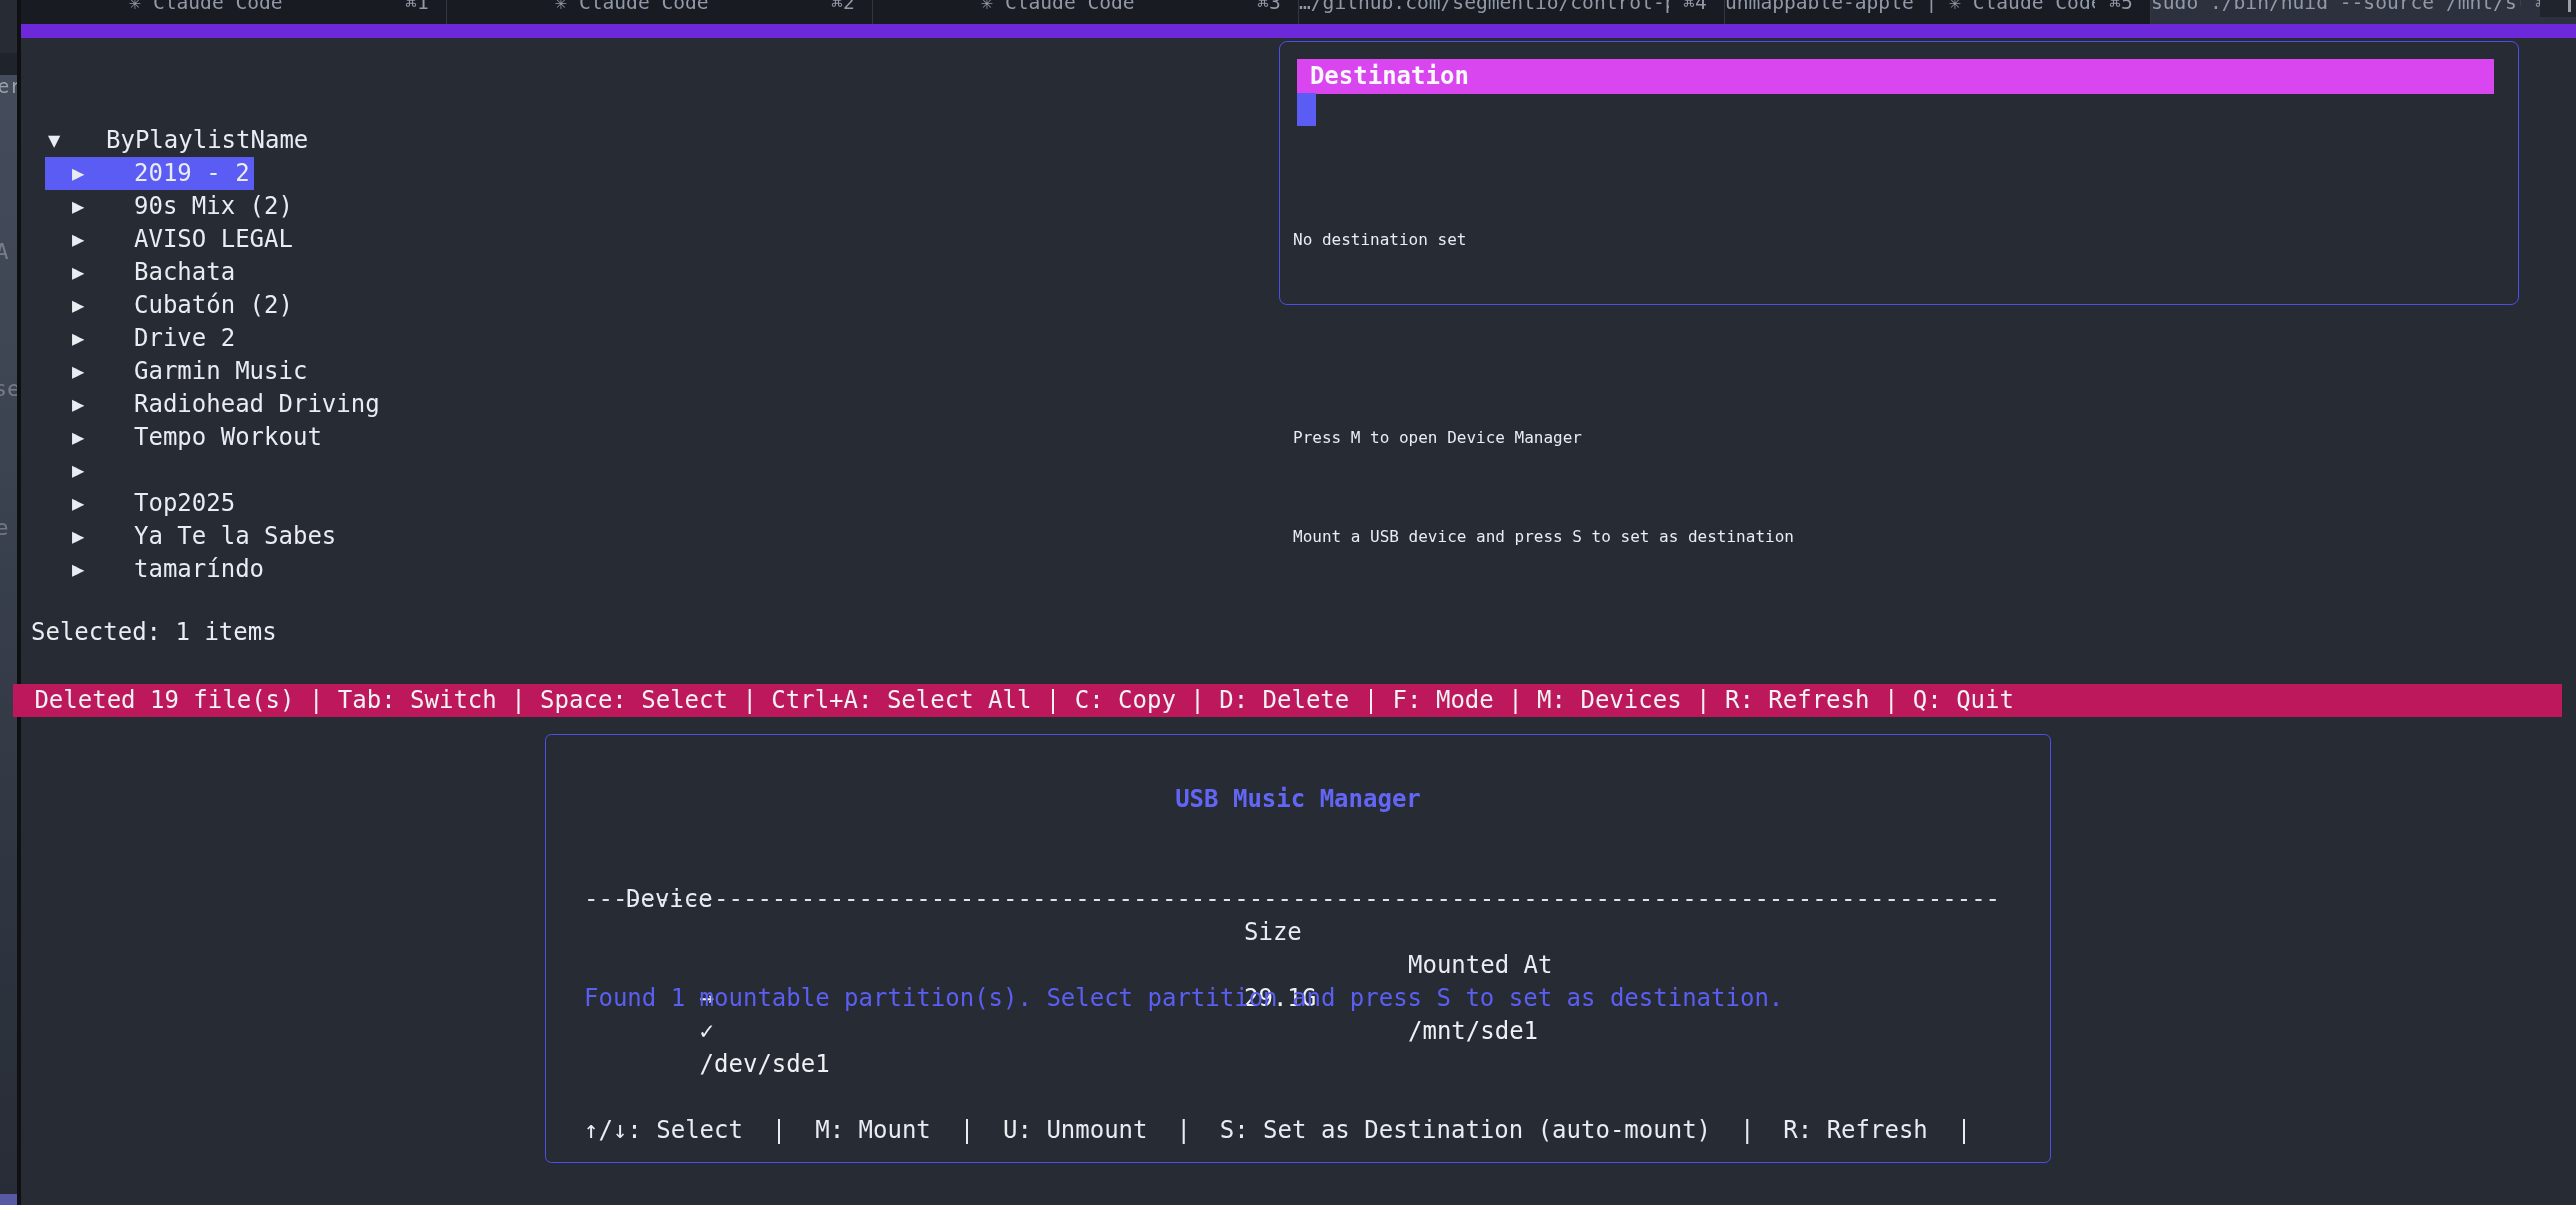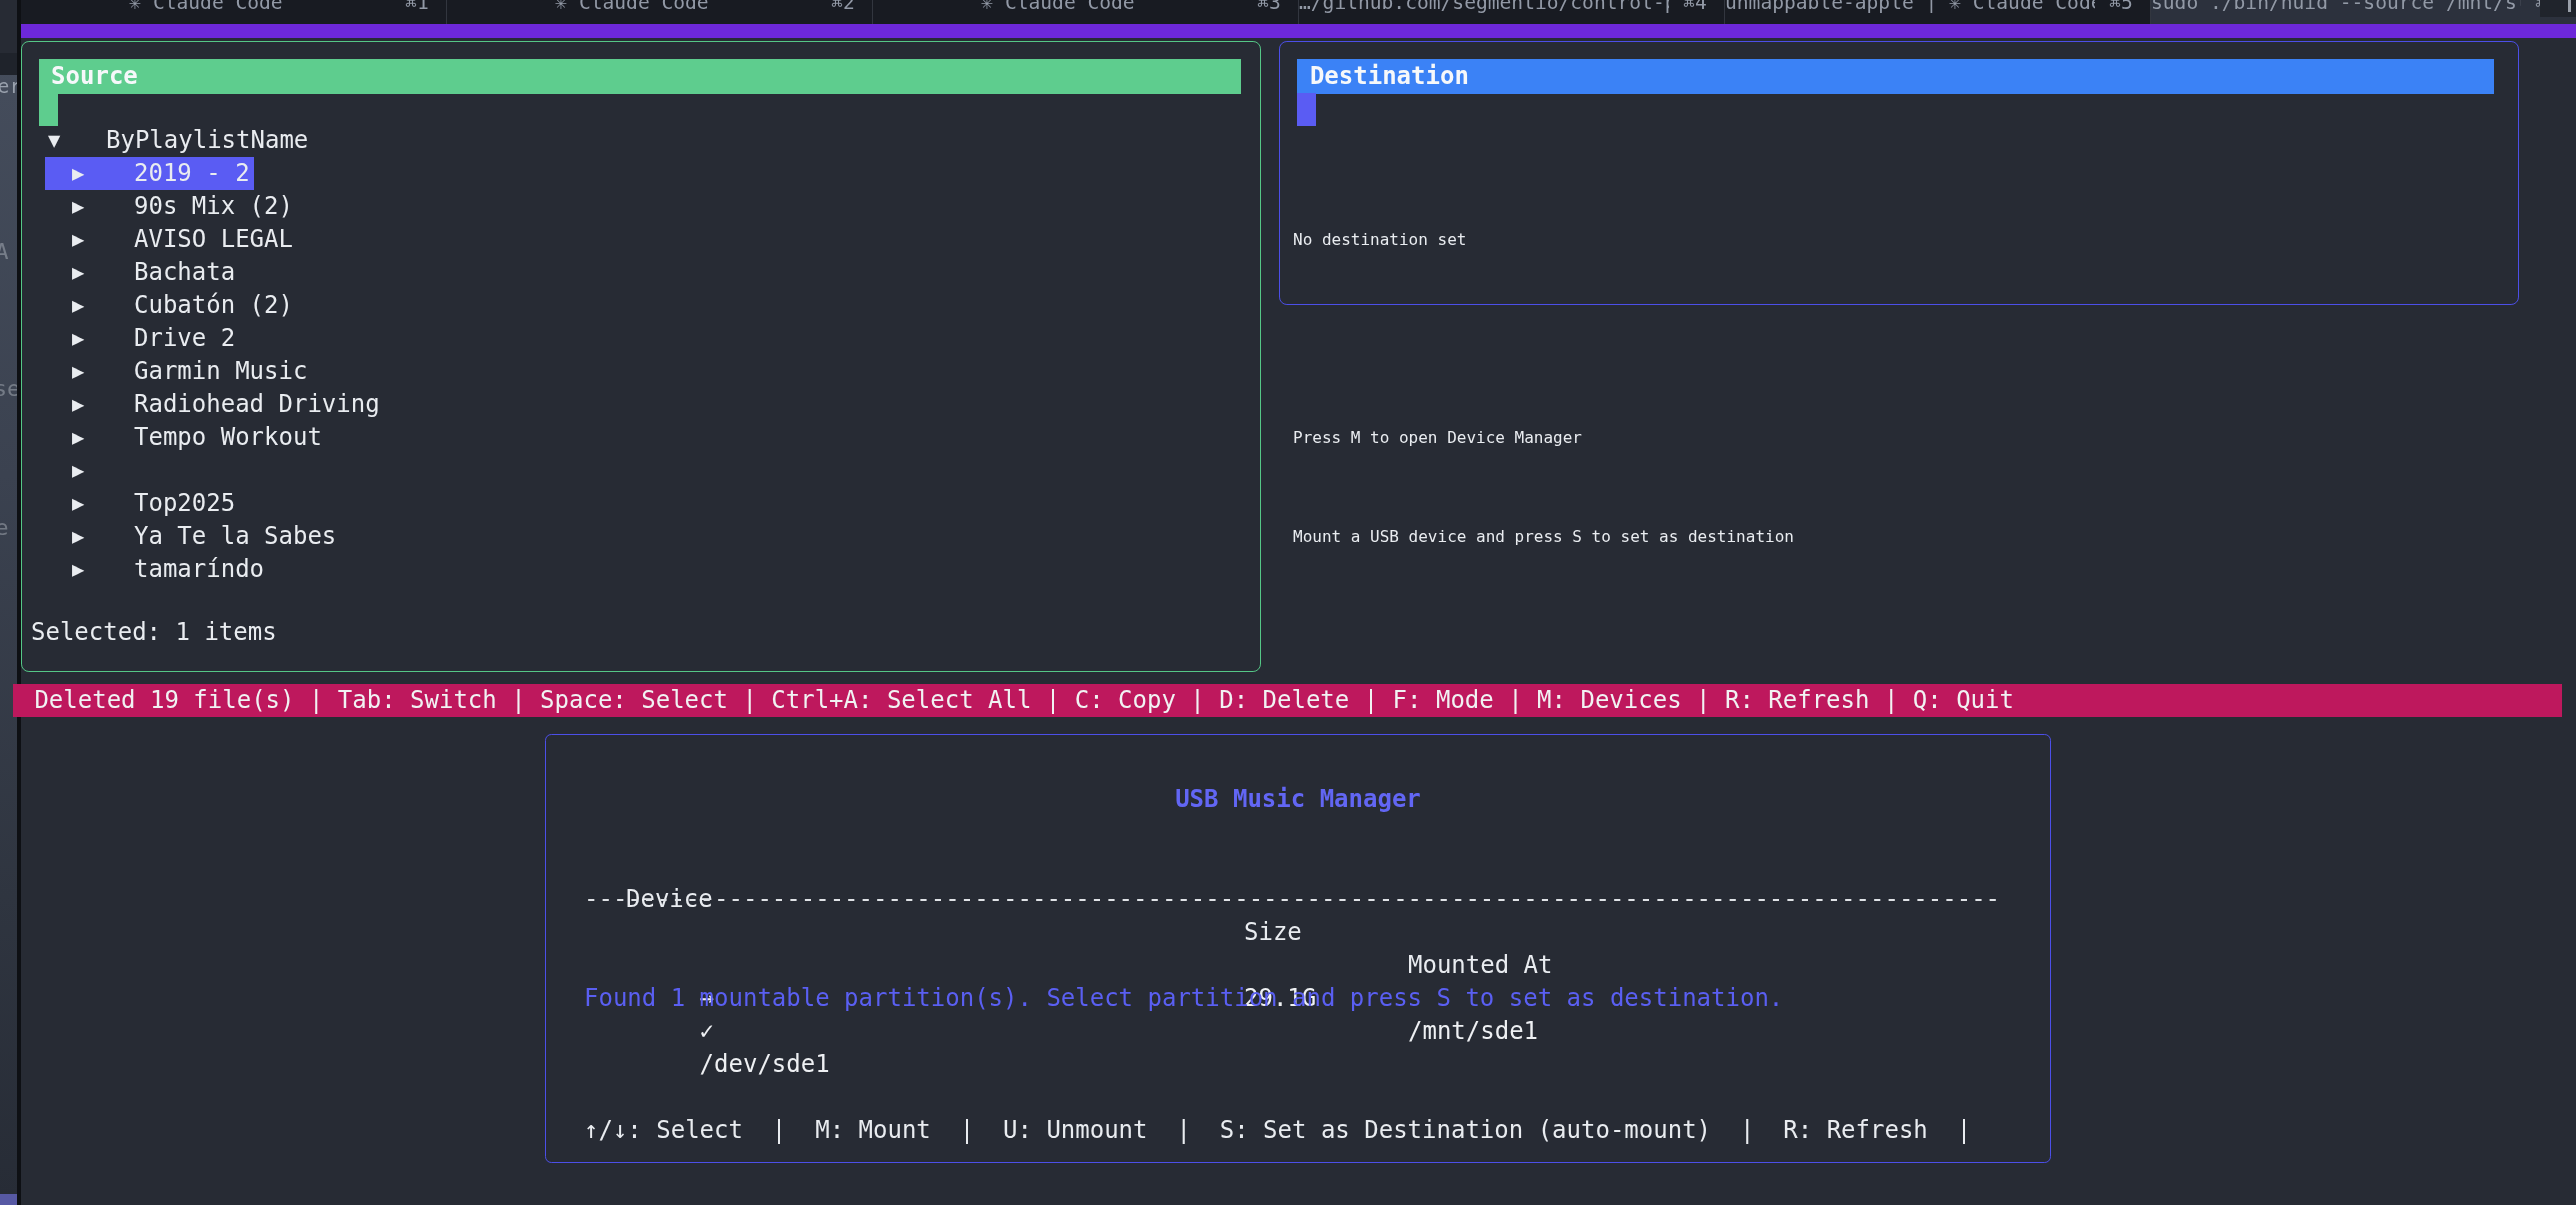--- a/index.html
+++ b/index.html
@@ -32,21 +32,21 @@
                   border-top:3.1px solid #9aa0aa;border-right:3.1px solid #9aa0aa;}
   .newtab-box{position:absolute;right:0;top:0;width:36px;height:17.3px;background:#20242c;}
 
   
   .panel{position:absolute;border:1.6px solid;border-radius:7.9px;background:transparent;}
   .panel.source{left:21px;top:41px;width:1238px;height:629px;border-color:#55c787;}
   .panel.dest{left:1279px;top:41px;width:1238px;height:262px;border-color:#4c4fe8;}
   .panel-bar{position:absolute;height:35px;display:flex;align-items:center;
              font-size:24px;font-weight:bold;color:#f6f8fa;padding-left:12.6px;box-sizing:border-box;}
   .source .panel-bar{left:16.5px;top:16.5px;width:1202px;background:#5ecd8e;}
-  .dest   .panel-bar{left:17.3px;top:16.5px;width:1197px;background:#3b82f6;}
+  .dest   .panel-bar{left:17.3px;top:16.5px;width:1197px;background:#d946ef;}
   .panel-tail{position:absolute;width:19px;height:33px;top:51px;}
   .source .panel-tail{left:16.5px;background:#5ecd8e;}
   .dest   .panel-tail{left:17.3px;background:#5a5cf3;}
 
   
   .tree{position:absolute;left:21px;top:124px;width:1238px;font-size:24px;}
   .tree-row{position:relative;height:33px;line-height:33px;white-space:pre;}
   .tree-row .hl{position:absolute;left:24px;top:0;width:209px;height:33px;background:#5a5cf3;}
   .tree-row .arrow{position:absolute;top:0;font-size:20.4px;}
   .tree-row .lbl{position:absolute;top:0;}
@@ -117,26 +117,20 @@
     </div>
     <div class="tab">
       <span class="tab-label">sudo ./bin/huid --source /mnt/storag…</span>
       <span class="tab-shortcut">⌘6</span>
       <div class="newtab-box">
         <div class="newtab-partial"></div>
       </div>
     </div>
   </div>
 
-  <div class="panel source">
-    <div class="panel-bar">
-      <span>Source</span>
-    </div>
-    <div class="panel-tail"></div>
-  </div>
 
   <div class="tree">
     <div class="tree-row root">
       <span class="arrow">▼</span>
       <span class="lbl">ByPlaylistName</span>
     </div>
     <div class="tree-row child">
       <div class="hl"></div>
       <span class="arrow">▶</span>
       <span class="lbl">2019 - 2</span>

